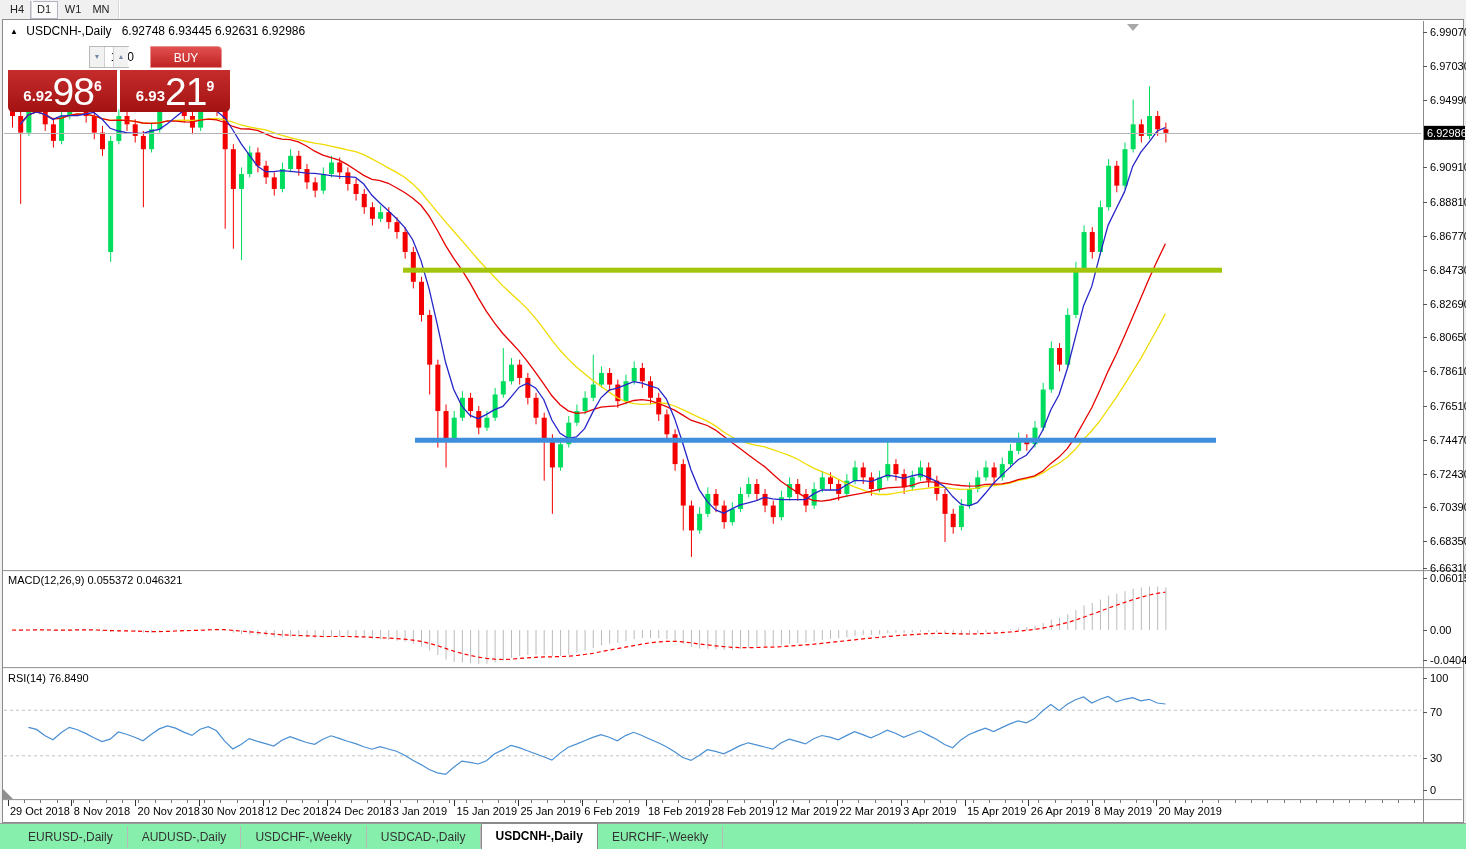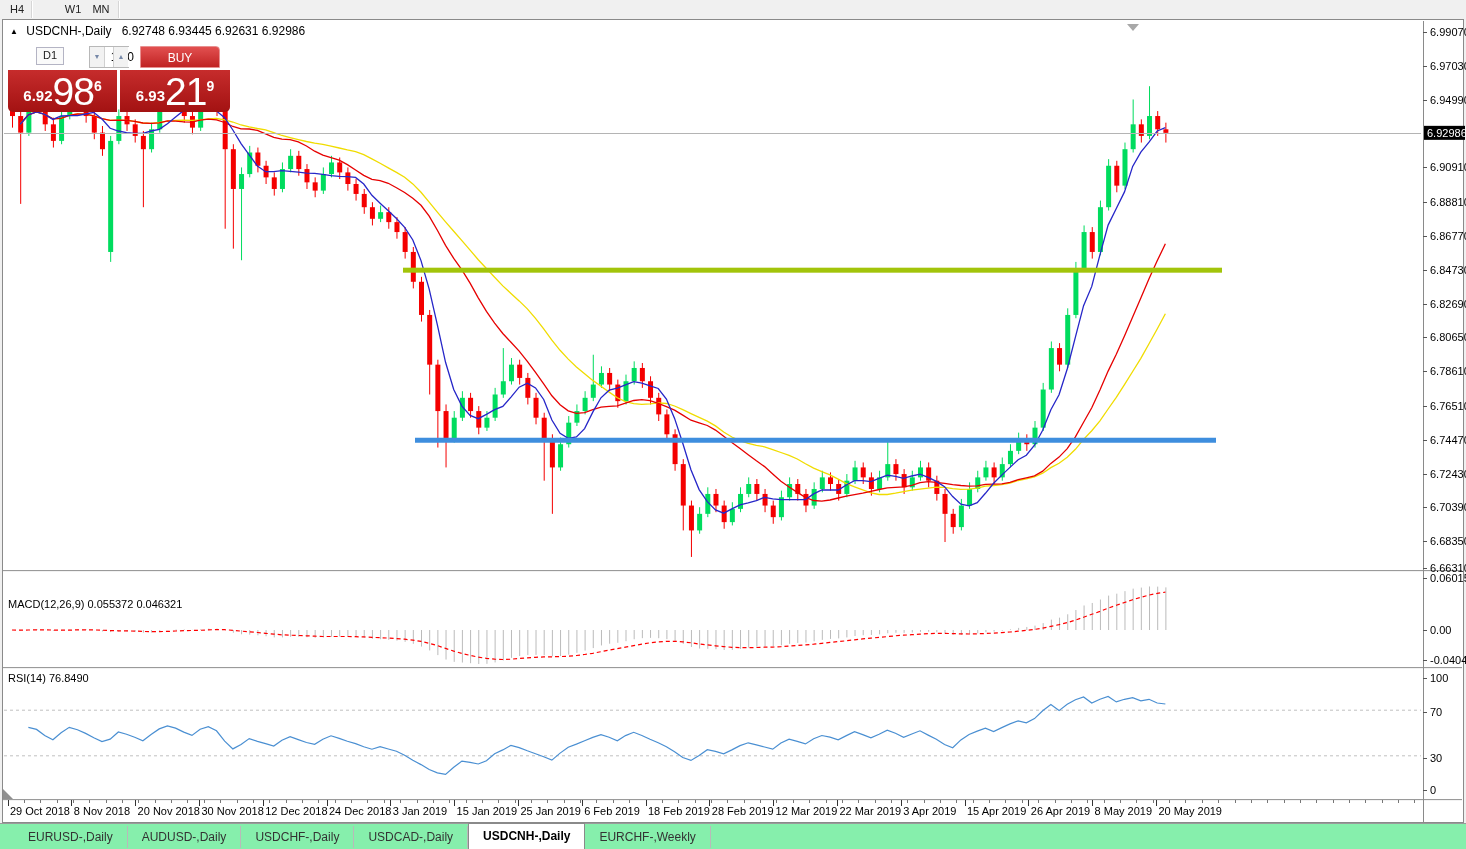--- a/index.html
+++ b/index.html
@@ -16,21 +16,21 @@
     border:1px solid #8a8a8a;z-index:0;}
   #cv{position:absolute;left:0;top:0;z-index:1;}
   
   #hdr{position:absolute;left:10px;top:24px;z-index:2;font-size:12px;color:#000;white-space:nowrap;}
   #hdr .tri{font-size:8px;margin-right:5px;vertical-align:1px;}
   
   #widget{position:absolute;left:8px;top:46px;width:222px;height:66px;z-index:2;}
   .wbtn{position:absolute;top:0;height:22px;color:#fff;font-size:12px;text-align:center;line-height:22px;
     background:linear-gradient(#e25050,#c02323);border:1px solid #e89090;box-sizing:border-box;cursor:pointer;}
   #sellbtn{left:14px;width:80px;border-radius:4px 0 0 0;margin-top:28px;}
-  #buybtn{left:132px;width:80px;border-radius:0 4px 0 0;}
+  #buybtn{left:142px;width:72px;border-radius:0 4px 0 0;}
   #spinner{position:absolute;left:81px;top:0;width:40px;height:22px;background:#fff;
     border:1px solid #b8b8b8;box-sizing:border-box;}
   .spbtn{position:absolute;top:0;width:14px;height:20px;background:#f2f2f2;color:#7688a8;
     font-size:7px;text-align:center;line-height:20px;cursor:pointer;}
   #spdown{left:0;border-right:1px solid #d0d0d0;}
   #spup{right:0;border-left:1px solid #d0d0d0;}
   #vol{position:absolute;left:15px;top:0;width:29px;height:20px;border:none;outline:none;
     font-size:12px;text-align:right;font-family:"Liberation Sans",sans-serif;padding:0;}
   .pricecell{position:absolute;top:24px;height:42px;color:#fff;text-align:center;cursor:pointer;
     background:linear-gradient(#c62c2c,#a31212);}
@@ -679,21 +679,21 @@
       <line x1="1028.8" y1="800" x2="1028.8" y2="806" stroke="#333" shape-rendering="crispEdges"></line>
       <text x="1030.8" y="815" font-size="11" fill="#000">26 Apr 2019</text>
       <line x1="1092.6" y1="800" x2="1092.6" y2="806" stroke="#333" shape-rendering="crispEdges"></line>
       <text x="1094.6" y="815" font-size="11" fill="#000">8 May 2019</text>
       <line x1="1156.3999999999999" y1="800" x2="1156.3999999999999" y2="806" stroke="#333" shape-rendering="crispEdges"></line>
       <text x="1158.3999999999999" y="815" font-size="11" fill="#000">20 May 2019</text>
     </svg>
 
 <div id="toolbar">
       <div class="tfbtn" style="left: 4px;">H4</div>
-      <div class="tfbtn active" style="left: 36px; margin-top: 46px;">D1</div>
+      <div class="tfbtn active" style="left: 30px;">D1</div>
       <div class="tfbtn" style="left: 60px;">W1</div>
       <div class="tfbtn" style="left: 88px;">MN</div>
       <div class="tbsep" style="left: 31px;"></div>
       <div class="tbsep" style="left: 118px;"></div>
     </div>
 
 <div id="hdr">
   <span class="tri">▲</span>
   <span>USDCNH-,Daily</span>
   <span>&nbsp;</span>
@@ -709,26 +709,26 @@
   </div>
   <div id="buybtn" class="wbtn">BUY</div>
   <div id="sellprice" class="pricecell">
     <span class="pc-small">6.92</span><span class="pc-big">98</span><span class="pc-sup">6</span>
   </div>
   <div id="buyprice" class="pricecell">
     <span class="pc-small">6.93</span><span class="pc-big">21</span><span class="pc-sup">9</span>
   </div>
 </div>
 
-<div class="panelabel" style="top:598px">MACD(12,26,9) 0.055372 0.046321</div>
+<div class="panelabel" style="top:574px">MACD(12,26,9) 0.055372 0.046321</div>
 <div class="panelabel" style="top:672px">RSI(14) 76.8490</div>
 
 <div id="tabbar">
       <div id="tabnotch"></div>
       <div class="tab">EURUSD-,Daily</div>
       <div class="tab">AUDUSD-,Daily</div>
-      <div class="tab">USDCHF-,Daily</div>
+      <div class="tab">USDCHF-,Weekly</div>
       <div class="tab">USDCAD-,Daily</div>
       <div class="tab active">USDCNH-,Daily</div>
       <div class="tab">EURCHF-,Weekly</div>
     </div>
 
 </div>
 
 </body></html>

